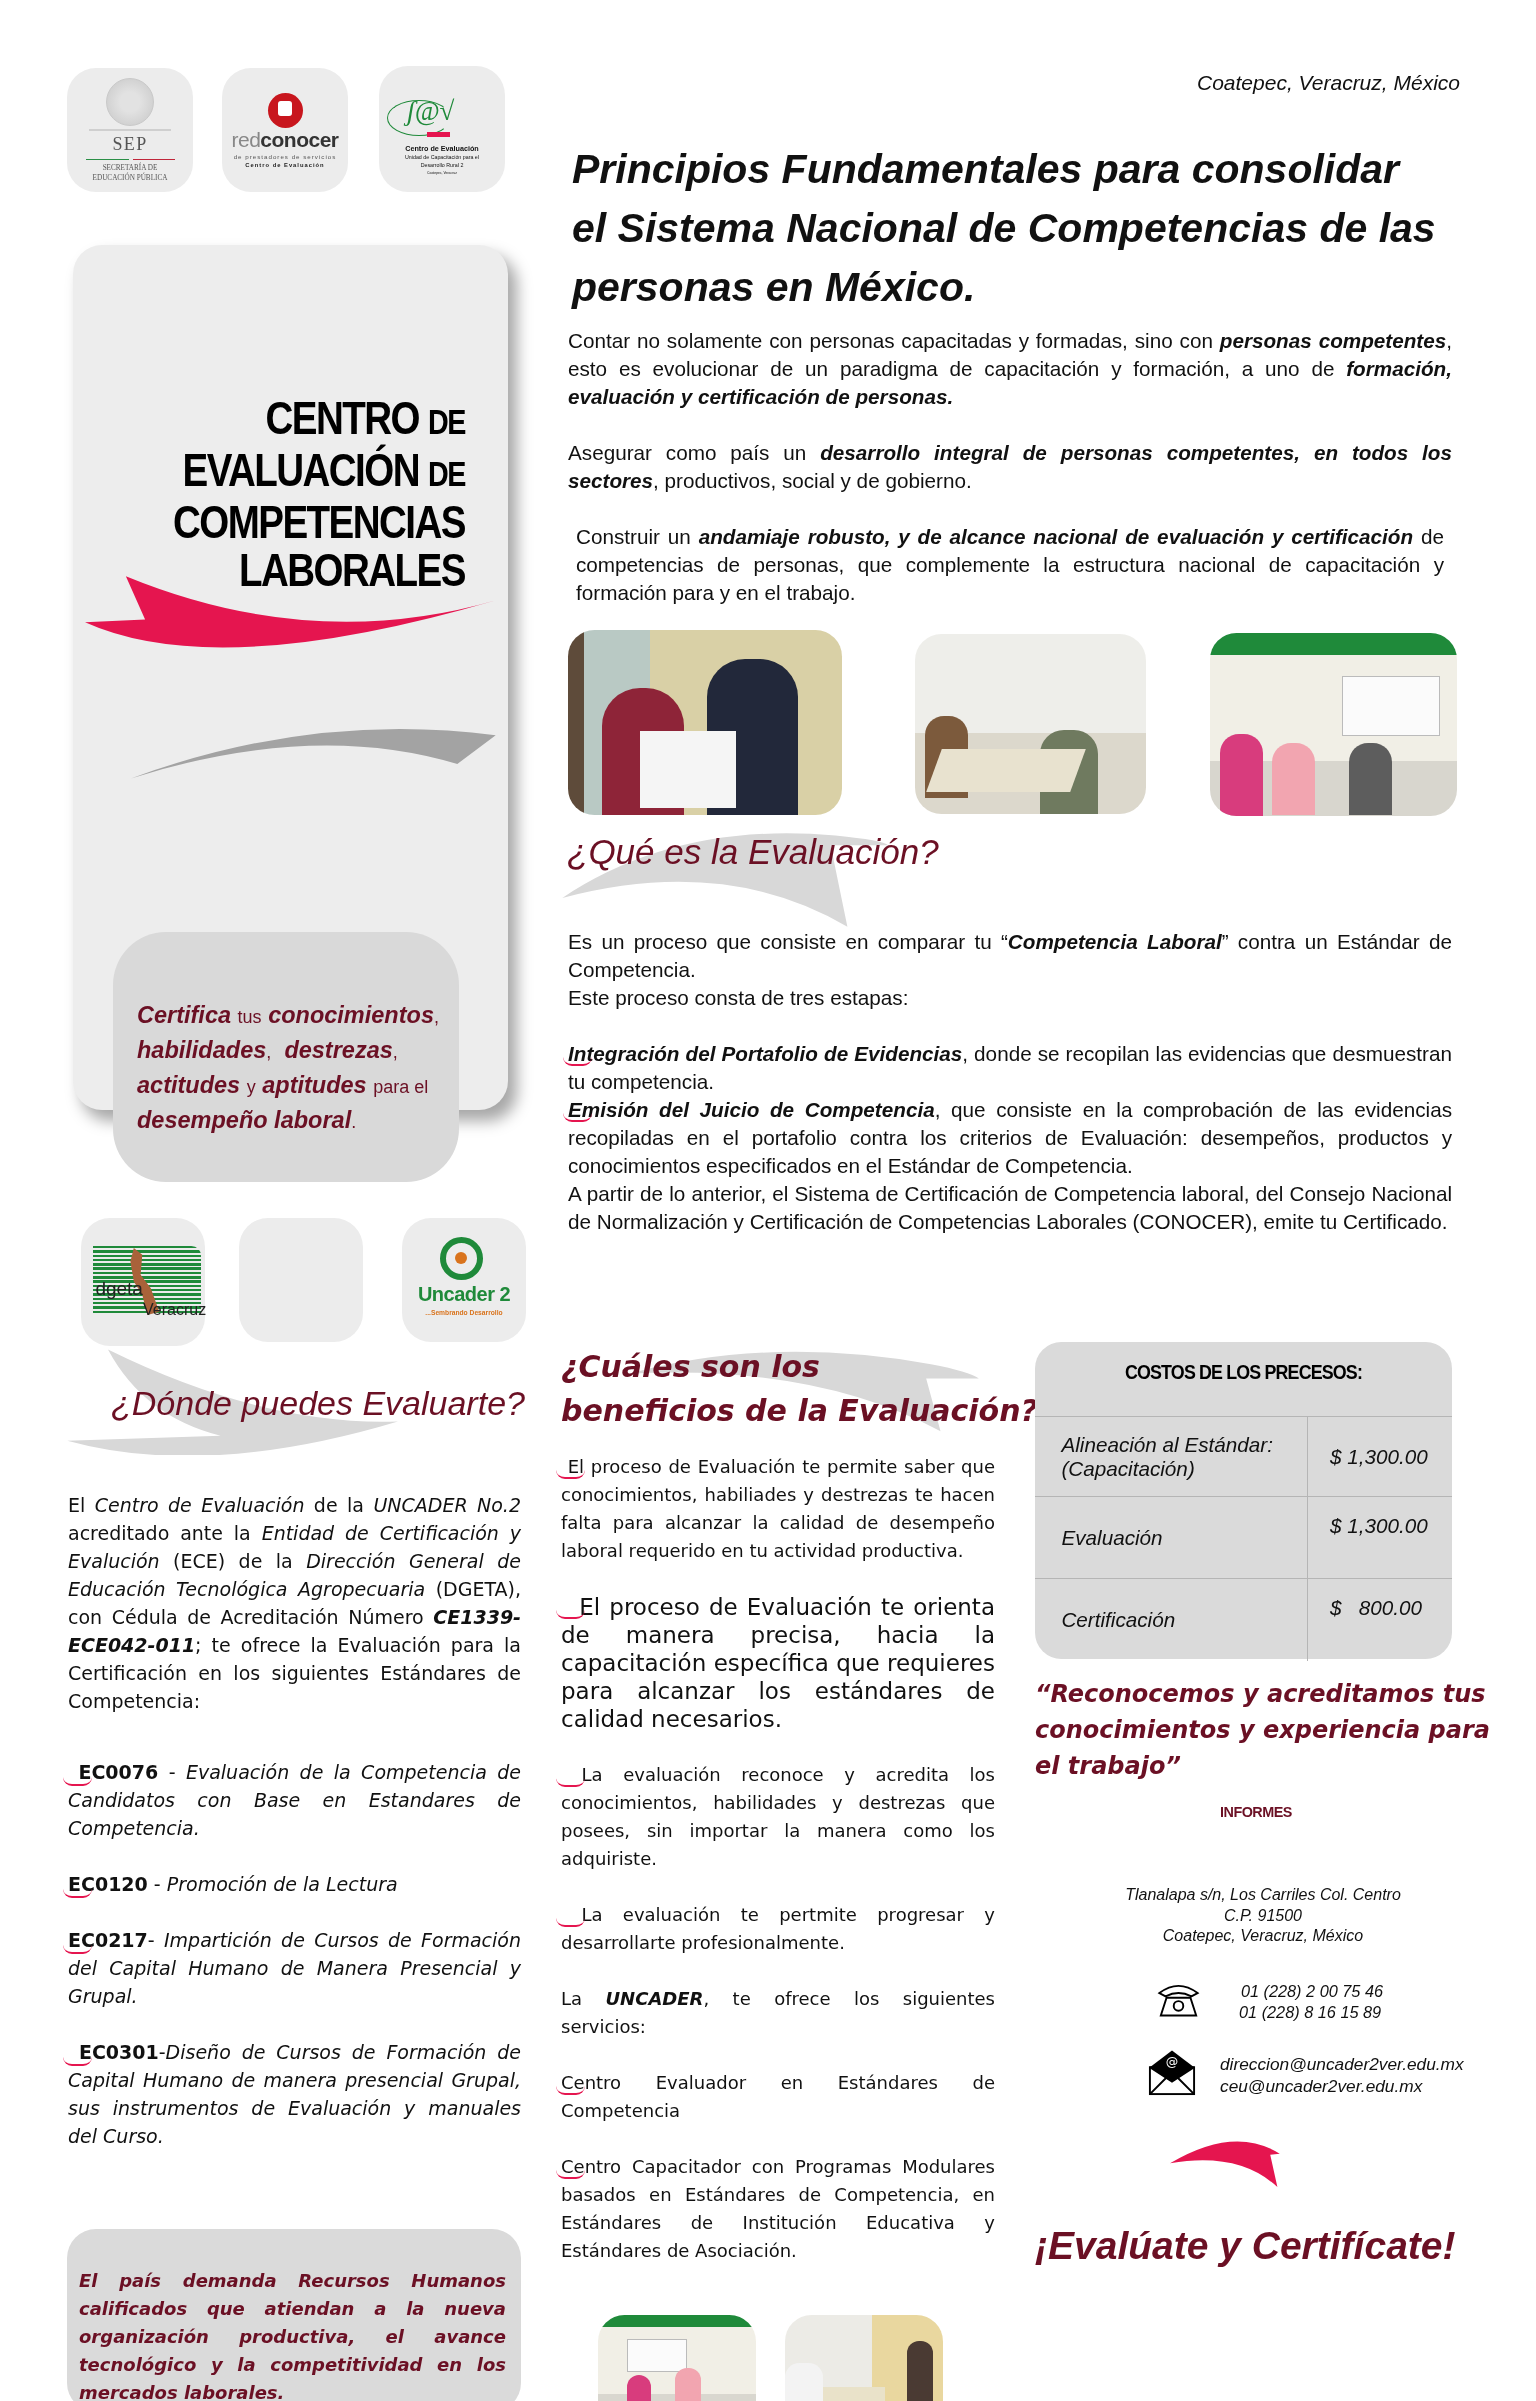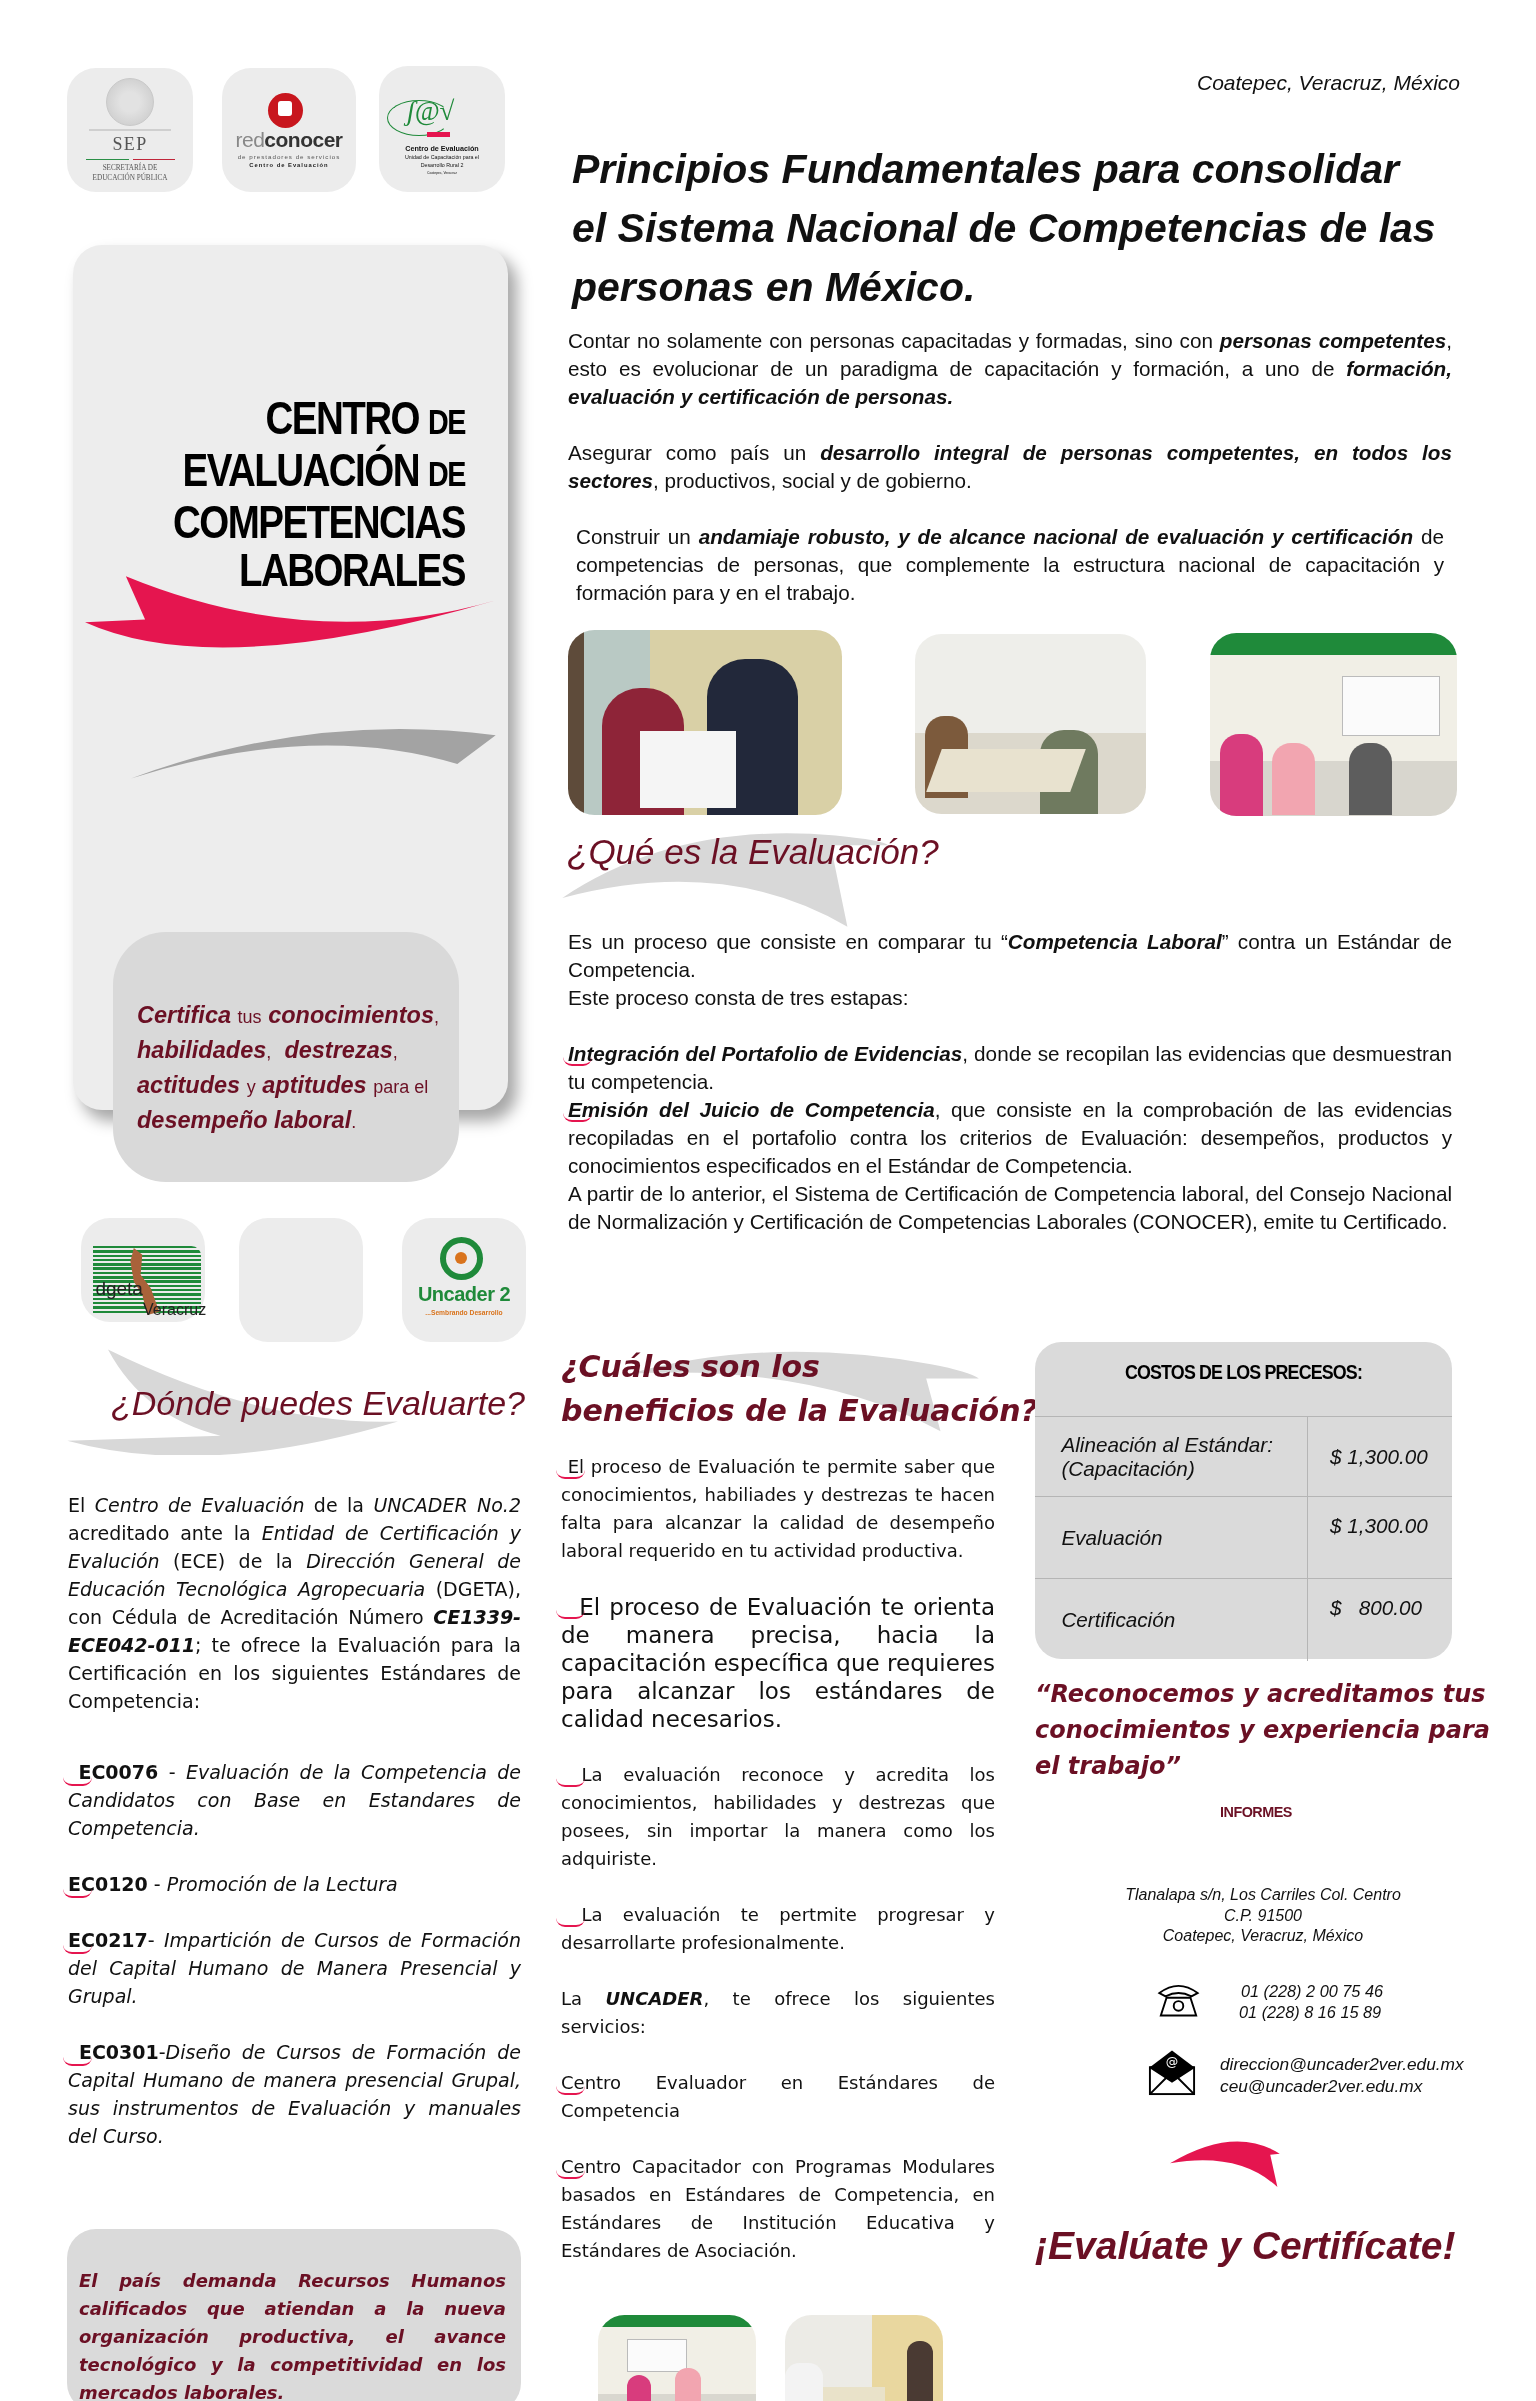--- a/index.html
+++ b/index.html
@@ -42,21 +42,21 @@
 <div class="tile" style="left:67px;top:68px;width:126px;height:124px;text-decoration:underline;">
   <div style="position:absolute;left:39px;top:9.6px;width:46px;height:46px;border-radius:50%;border:1.4px solid #c9c9c9;background:radial-gradient(circle,#e2e2e2 30%,#d2d2d2 70%);"></div>
   <div style="position:absolute;left:21.6px;right:21.6px;top:61px;height:1.9px;background:#cfcfcf;"></div>
   <div class="logo-caption" style="top:66px;font-size:18px;letter-spacing:1.4px;">SEP</div>
   <div style="position:absolute;left:19px;top:91px;width:43px;height:1.4px;background:#2a8f46;"></div>
   <div style="position:absolute;left:66px;top:91px;width:42px;height:1.4px;background:#c0263a;"></div>
   <div class="logo-caption" style="top:96px;font-size:7.2px;">SECRETARÍA DE</div>
   <div class="logo-caption" style="top:106px;font-size:7.2px;">EDUCACIÓN PÚBLICA</div>
 </div>
 
-<div class="tile" style="left:222px;top:68px;width:126px;height:124px;padding-left:8px;">
+<div class="tile" style="left:222px;top:68px;width:126px;height:124px;">
   <div style="position:absolute;left:46px;top:25px;width:35px;height:35px;border-radius:50%;background:#c8161d;">
     <div style="position:absolute;left:9.6px;top:7.7px;width:14.4px;height:15.4px;background:#fff;border-radius:2.9px;"></div>
   </div>
   <div style="position:absolute;left:0;right:0;top:60px;text-align:center;font-size:21px;letter-spacing:-0.5px;">
     <span style="color:#888;">red</span><span style="color:#333;font-weight:bold;">conocer</span>
   </div>
   <div class="logo-caption" style="top:85px;font-size:6.2px;font-family:'Liberation Sans',sans-serif;letter-spacing:1px;">de prestadores de servicios</div>
   <div class="logo-caption" style="top:94px;font-size:5.8px;font-weight:bold;font-family:'Liberation Sans',sans-serif;letter-spacing:1px;color:#222;">Centro de Evaluación</div>
 </div>
 
@@ -87,21 +87,21 @@
 
 <div class="certifica-box">
   <div class="certifica-text">
     <span>Certifica</span> <span class="n">tus</span> <span>conocimientos</span><span class="n">,</span><br>
     <span>habilidades</span><span class="n">,</span>&nbsp; <span>destrezas</span><span class="n">,</span><br>
     <span>actitudes</span> <span class="n">y</span> <span>aptitudes</span> <span class="n">para el</span><br>
     <span>desempeño  laboral</span><span class="n">.</span>
   </div>
 </div>
 
-<div class="tile" style="left:81px;top:1218px;width:124px;height:104px;">
+<div class="tile" style="left:81px;top:1218px;width:124px;height:128px;">
   <div style="position:absolute;left:12px;top:28px;width:108px;height:68px;background:repeating-linear-gradient(#1f8a3a 0 2.4px,#ececec 2.4px 4.3px);border-radius:0 9.6px 0 0;"></div>
   <div style="position:absolute;left:46px;top:30px;width:34px;height:67px;background:#a9623a;clip-path:polygon(20% 0,45% 10%,40% 40%,70% 60%,95% 95%,60% 100%,45% 70%,20% 50%,10% 20%);"></div>
   <div style="position:absolute;left:14.4px;top:60px;font-size:19px;color:#222;">dgeta</div>
   <div style="position:absolute;left:62px;top:83px;font-size:16px;color:#222;">Veracruz</div>
 </div>
 <div class="tile" style="left:239px;top:1218px;width:124px;height:124px;"></div>
 <div class="tile" style="left:402px;top:1218px;width:124px;height:124px;">
   <div style="position:absolute;left:38px;top:19px;width:43px;height:43px;border-radius:50%;border:6.7px solid #1f8a3a;box-sizing:border-box;">
     <div style="position:absolute;left:8.6px;top:8.6px;width:12.5px;height:12.5px;border-radius:50%;background:#d9731c;"></div>
   </div>

